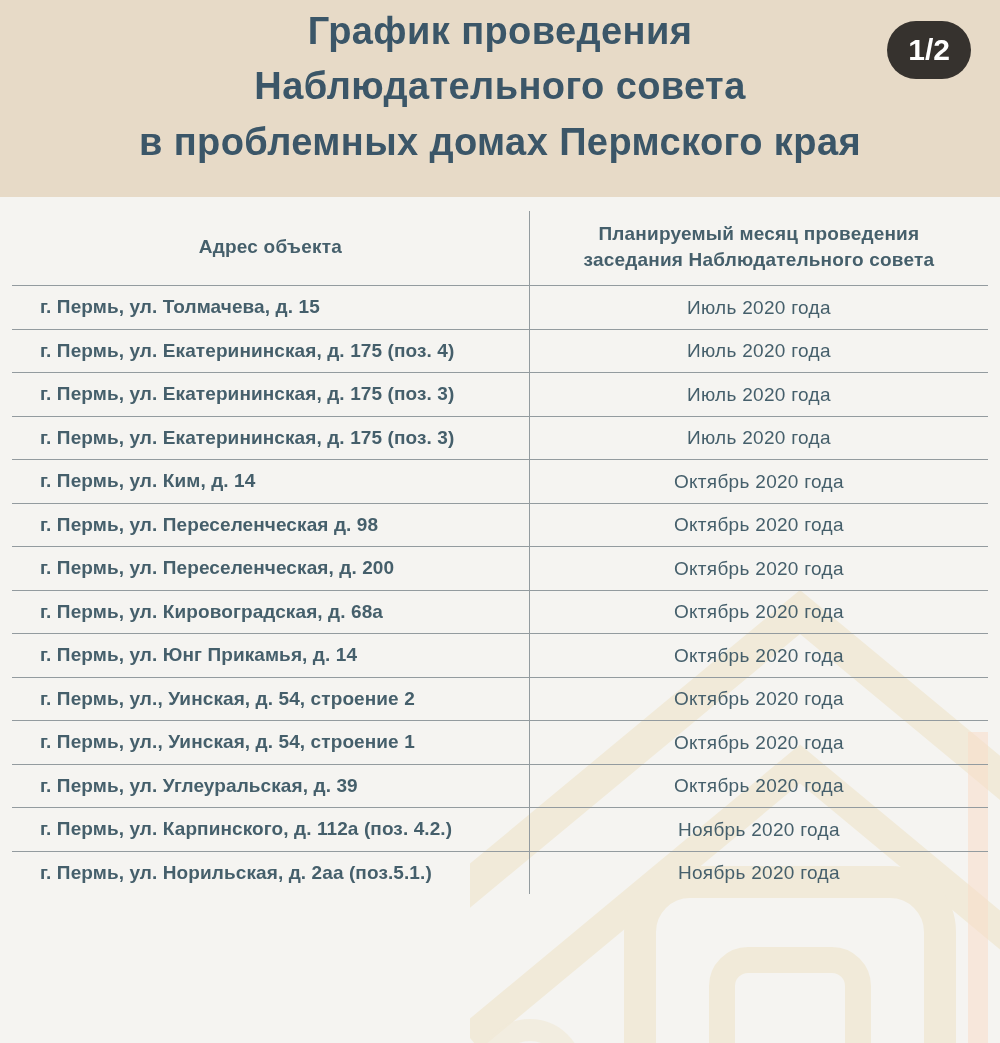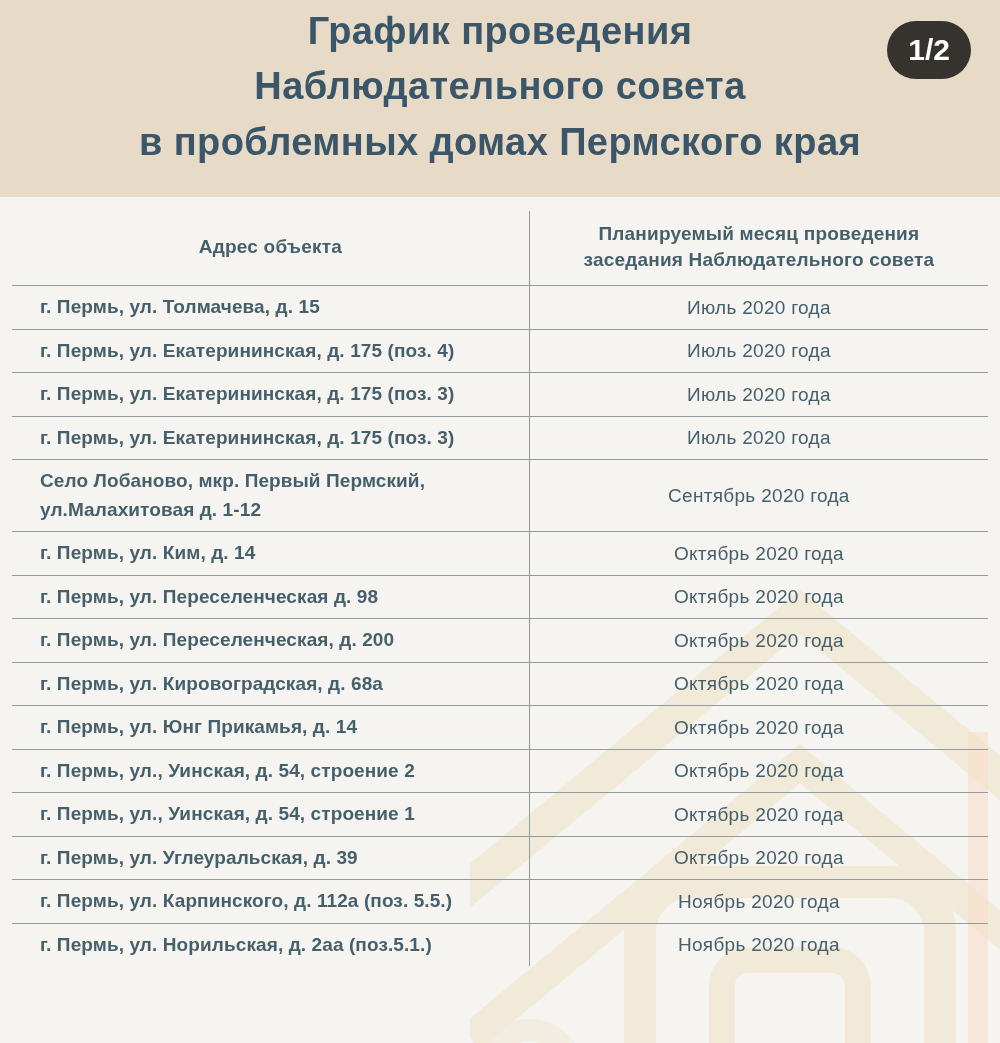--- a/index.html
+++ b/index.html
@@ -144,24 +144,20 @@
       </tr>
       <tr>
         <td class="address">г. Пермь, ул. Екатерининская, д. 175 (поз. 3)</td>
         <td class="month">Июль 2020 года</td>
       </tr>
       <tr>
         <td class="address">г. Пермь, ул. Екатерининская, д. 175 (поз. 3)</td>
         <td class="month">Июль 2020 года</td>
       </tr>
       <tr>
-        <td class="address">Село Лобаново, мкр. Первый Пермский, ул.Малахитовая д. 1-12</td>
-        <td class="month">Сентябрь 2020 года</td>
-      </tr>
-      <tr>
         <td class="address">г. Пермь, ул. Ким, д. 14</td>
         <td class="month">Октябрь 2020 года</td>
       </tr>
       <tr>
         <td class="address">г. Пермь, ул. Переселенческая д. 98</td>
         <td class="month">Октябрь 2020 года</td>
       </tr>
       <tr>
         <td class="address">г. Пермь, ул. Переселенческая, д. 200</td>
         <td class="month">Октябрь 2020 года</td>
@@ -180,21 +176,21 @@
       </tr>
       <tr>
         <td class="address">г. Пермь, ул., Уинская, д. 54, строение 1</td>
         <td class="month">Октябрь 2020 года</td>
       </tr>
       <tr>
         <td class="address">г. Пермь, ул. Углеуральская, д. 39</td>
         <td class="month">Октябрь 2020 года</td>
       </tr>
       <tr>
-        <td class="address">г. Пермь, ул. Карпинского, д. 112а (поз. 5.5.)</td>
+        <td class="address">г. Пермь, ул. Карпинского, д. 112а (поз. 4.2.)</td>
         <td class="month">Ноябрь 2020 года</td>
       </tr>
       <tr>
         <td class="address">г. Пермь, ул. Норильская, д. 2аа (поз.5.1.)</td>
         <td class="month">Ноябрь 2020 года</td>
       </tr>
     </tbody>
   </table>
 </main>
 

